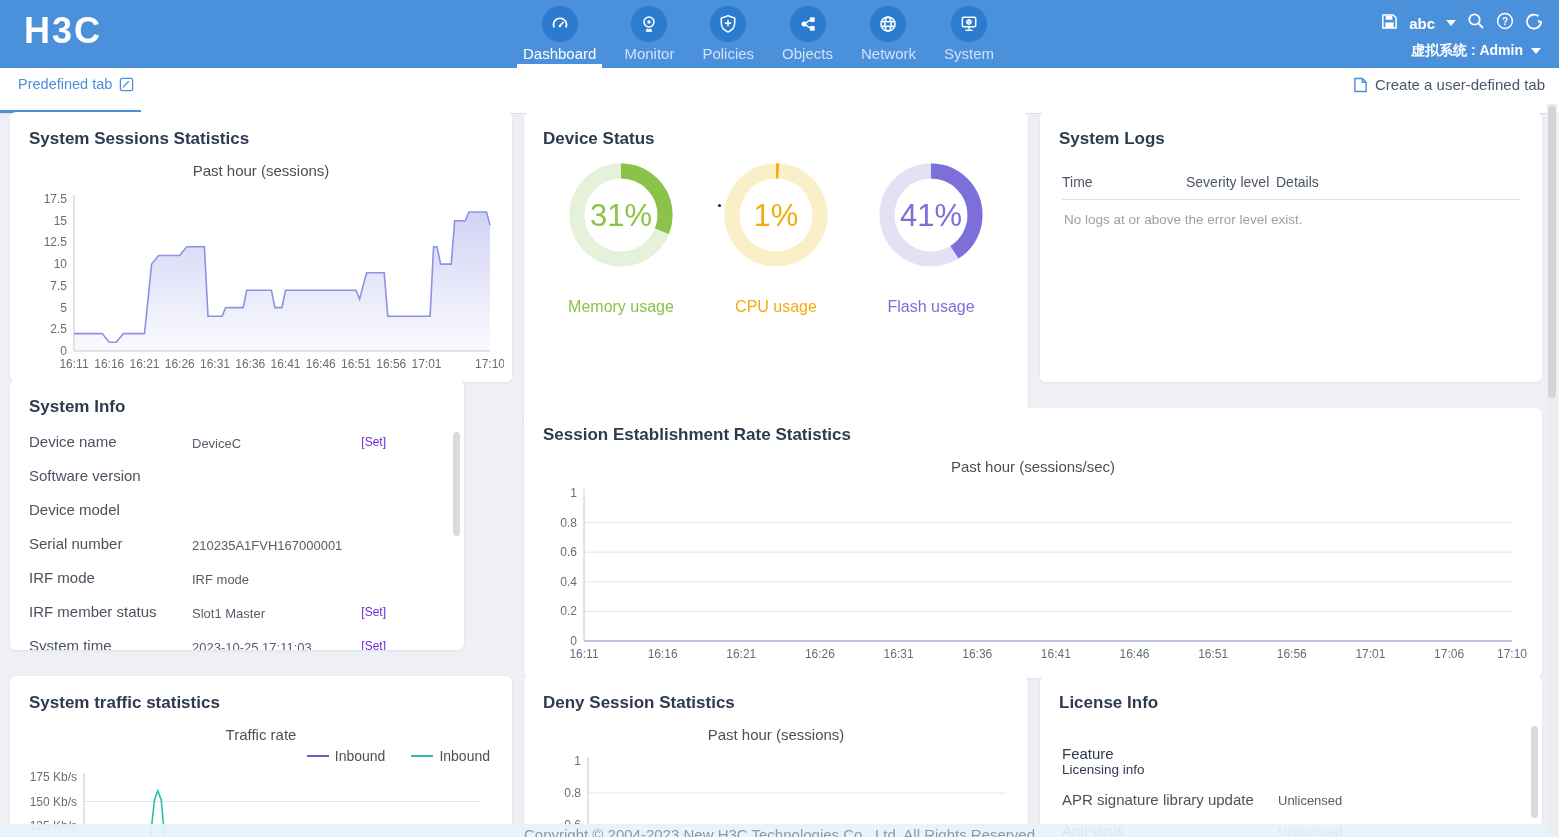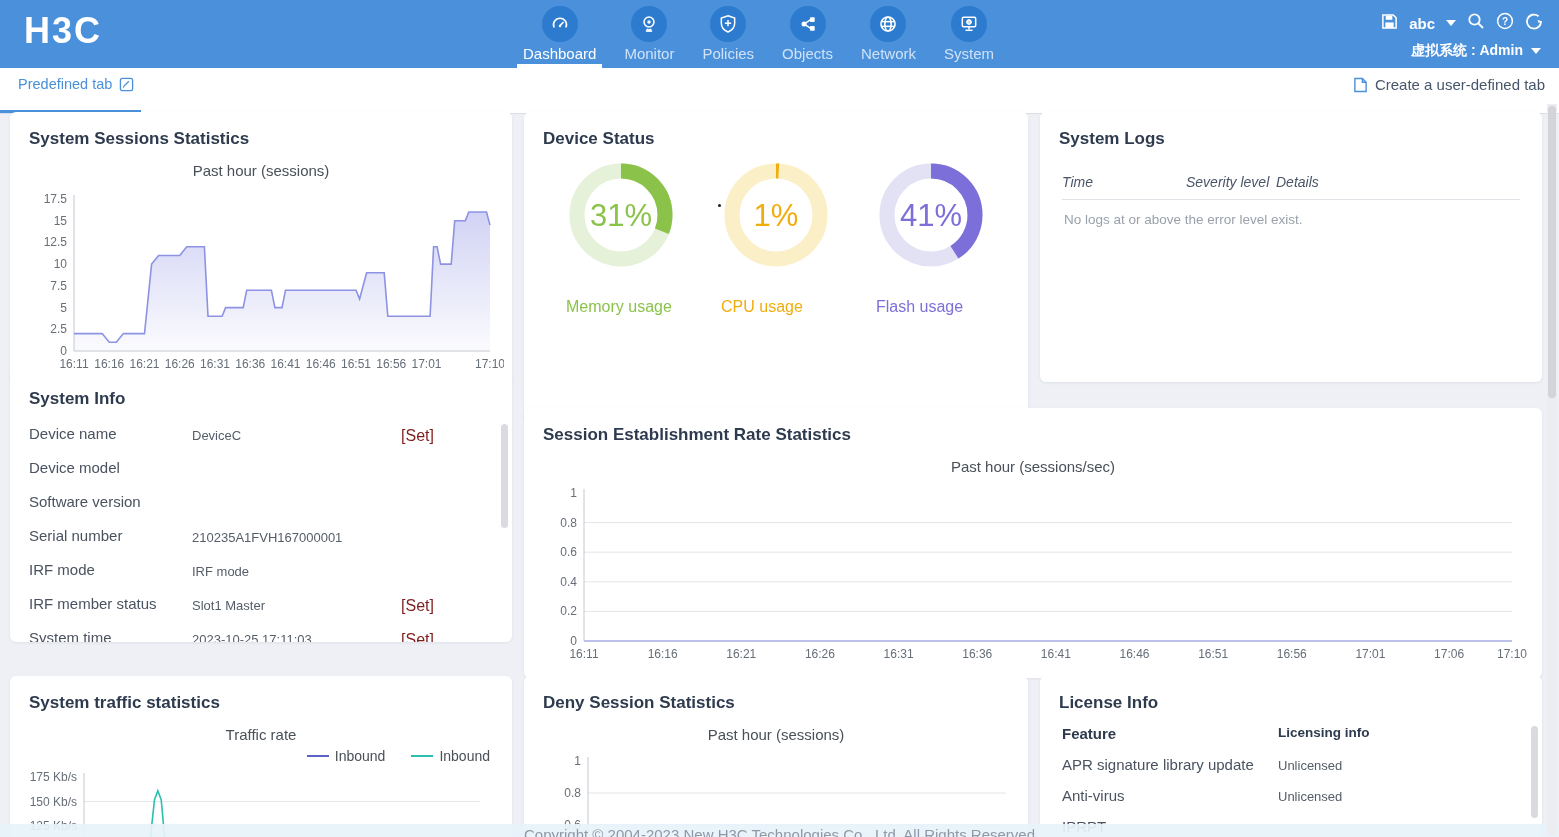--- a/index.html
+++ b/index.html
@@ -35,56 +35,56 @@
   .create-tab{position:absolute;right:14px;top:8px;color:#47566b;font-size:15px;
     display:flex;align-items:center;gap:7px;cursor:pointer;}
 
   
   .card{position:absolute;background:#fff;border-radius:6px;box-shadow:0 1px 3px rgba(40,60,90,.08);overflow:hidden;}
   .card-title{padding:17px 0 0 19px;font-size:17px;font-weight:700;color:#2e3b4e;}
   .card-sub{text-align:center;margin-top:13px;font-size:15px;color:#4a5058;}
   #card-sessions{left:10px;top:112px;width:502px;height:270px;}
   #card-device{left:524px;top:112px;width:504px;height:312px;}
   #card-logs{left:1040px;top:112px;width:502px;height:270px;}
-  #card-sysinfo{left:10px;top:372px;width:502px;height:270px;}
+  #card-sysinfo{left:10px;top:380px;width:454px;height:270px;}
   #card-rate{left:524px;top:394px;width:1018px;height:270px;margin-top:14px;}
   #card-traffic{left:10px;top:676px;width:502px;height:270px;}
   #card-deny{left:524px;top:676px;width:504px;height:270px;}
   #card-license{left:1040px;top:676px;width:502px;height:270px;}
   .chart-wrap{margin:6px 0 0 6px;}
 
   
   .donut-row{display:flex;justify-content:center;gap:45px;margin-top:11px;}
-  .donut{width:110px;display:flex;flex-direction:column;}
+  .donut{width:110px;display:flex;flex-direction:column;align-items:center;}
   .donut svg{display:block;}
   .donut-label{margin-top:28px;font-size:16px;}
   .stray-dot{position:absolute;width:3px;height:3px;background:#222;border-radius:50%;}
 
   
   .logs-head{display:flex;margin:25px 22px 0 22px;padding-bottom:9px;border-bottom:1px solid #dfe3e8;
-    font-size:14px;color:#4a5568;font-style:italic;}
+    font-size:14px;color:#4a5568;}
   .logs-head span:nth-child(1){width:124px;}
   .logs-head span:nth-child(2){width:90px;}
   .logs-empty{margin:12px 22px 0 24px;font-size:13.5px;color:#9aa1ab;}
 
   
   .info-rows{margin-top:8px;}
   .info-row{position:relative;height:34px;}
   .info-label{position:absolute;left:19px;top:8px;font-size:15px;color:#4a5260;}
   .info-value{position:absolute;left:182px;top:11px;font-size:13px;color:#555d68;}
-  .set-link{position:absolute;right:78px;top:10px;font-size:16px;color:#7f1d1d;cursor:pointer;}
+  .set-link{position:absolute;right:78px;top:10px;font-size:12px;color:#6d28d9;cursor:pointer;}
   .panel-scroll{position:absolute;right:4px;width:7px;border-radius:4px;background:#d9dbdf;}
 
   
   .legend{position:absolute;right:22px;top:72px;display:flex;gap:26px;font-size:14px;color:#4a5058;}
   .legend-item{display:flex;align-items:center;gap:6px;}
   .legend-swatch{width:22px;height:2px;display:inline-block;}
 
   
-  .lic-head{display:flex;margin:12px 0 0 22px;font-size:15px;font-weight:700;color:#2e3b4e;}
+  .lic-head{display:flex;margin:32px 0 0 22px;font-size:15px;font-weight:400;color:#2e3b4e;flex-direction:column;}
   .lic-head span:nth-child(1){width:216px;}
   .lic-head span:nth-child(2){font-size:13.5px;}
   .lic-row{display:flex;margin:14px 0 0 22px;}
   .lic-row .f{width:216px;font-size:15px;color:#4a5260;}
   .lic-row .v{font-size:13px;color:#555d68;padding-top:2px;}
 
   
   .footer{position:absolute;left:0;bottom:0;width:100%;height:13px;overflow:hidden;
     background:rgba(231,242,250,0.92);z-index:40;text-align:center;}
   .footer span{font-size:15px;color:#8e98a8;position:relative;top:2px;}
@@ -304,25 +304,25 @@
 
   <div class="card" id="card-sysinfo">
     <div class="card-title">System Info</div>
     <div class="info-rows" id="sysinfo-rows">
         <div class="info-row">
           <span class="info-label">Device name</span>
           <span class="info-value">DeviceC</span>
           <span class="set-link">[Set]</span>
         </div>
         <div class="info-row">
+          <span class="info-label">Software version</span>
+          <span class="info-value"></span>
+        </div>
+        <div class="info-row">
           <span class="info-label">Device model</span>
-          <span class="info-value"></span>
-        </div>
-        <div class="info-row">
-          <span class="info-label">Software version</span>
           <span class="info-value"></span>
         </div>
         <div class="info-row">
           <span class="info-label">Serial number</span>
           <span class="info-value">210235A1FVH167000001</span>
         </div>
         <div class="info-row">
           <span class="info-label">IRF mode</span>
           <span class="info-value">IRF mode</span>
         </div>

